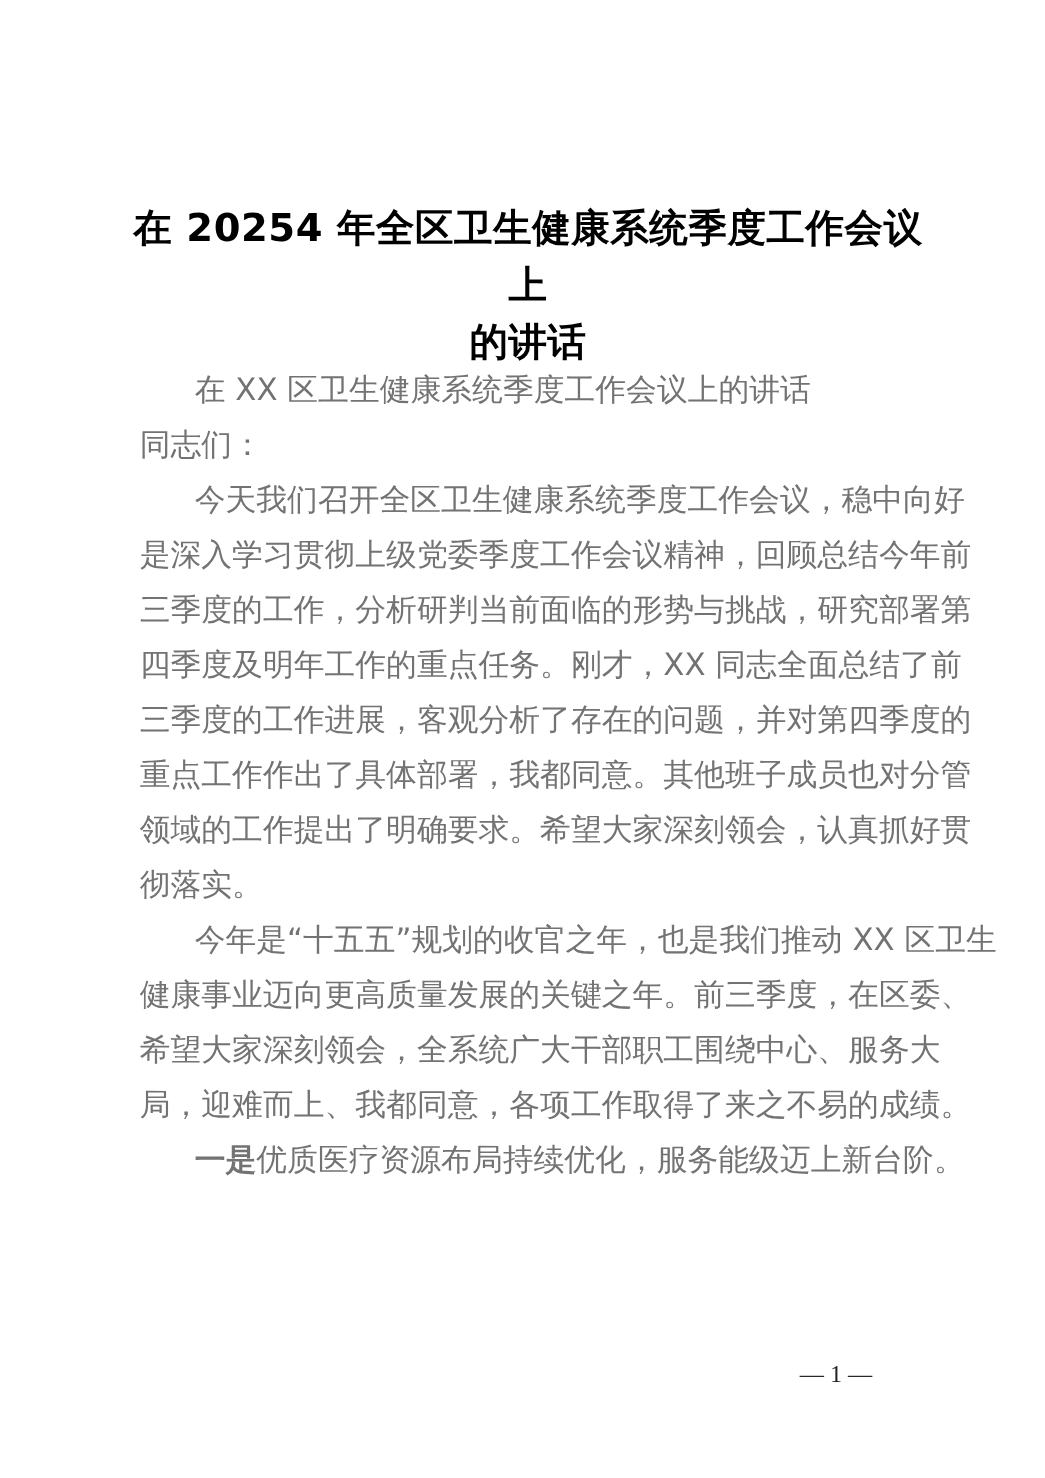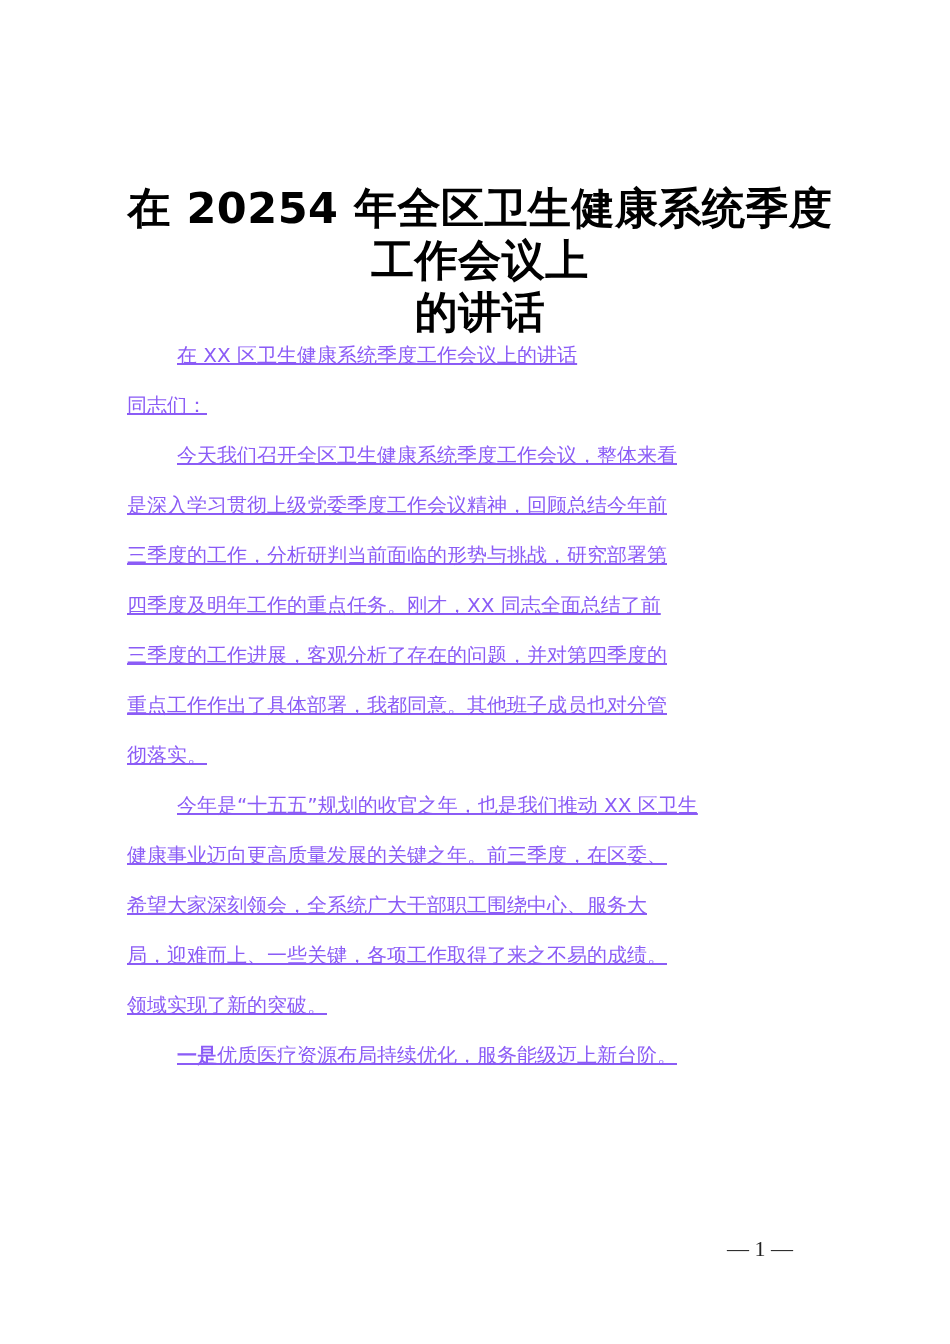--- a/index.html
+++ b/index.html
@@ -1,22 +1,22 @@
 <!DOCTYPE html>
 <html><head>
 <meta charset="utf-8">
 <style>
   html, body { margin: 0; padding: 0; background: #ffffff; }
   body { width: 950px; height: 1344px; position: relative; overflow: hidden;
          font-family: "DejaVu Sans", "Liberation Sans", sans-serif; color: #111; }
   .page { position: absolute; left: 0; top: 0; width: 950px; height: 1344px; background: #fff; }
   .title { position: absolute; left: 110px; width: 740px; top: 182px; text-align: center;
-           font-size: 43px; font-weight: bold; line-height: 52px; letter-spacing: 0.5px; color: #000; }
+           font-size: 35px; font-weight: bold; line-height: 52px; letter-spacing: 0.5px; color: #000; }
   .body-text { position: absolute; left: 127px; width: 710px; top: 330px;
-               font-size: 20px; line-height: 50px; color: #8b5cf6; text-decoration: underline; }
+               font-size: 28px; line-height: 50px; color: #737373; }
   .line { display: block; white-space: nowrap; height: 50px; }
   .indent { padding-left: 50px; }
   .bold-lead { font-weight: bold; }
   .page-number { position: absolute; left: 720px; top: 1236px; width: 80px; text-align: center;
                  font-family: "Liberation Serif", serif; font-size: 22px; color: #222; }
 </style>
 </head>
 <body>
 
 <div class="page">
@@ -24,35 +24,35 @@
   <div class="title">
     <div>在 20254 年全区卫生健康系统季度工作会议上</div>
     <div>的讲话</div>
   </div>
 
   <div class="body-text">
     <span class="line indent">在 XX 区卫生健康系统季度工作会议上的讲话</span>
     <span class="line">同志们：</span>
 
     <div>
-      <span class="line indent">今天我们召开全区卫生健康系统季度工作会议，整体来看</span>
+      <span class="line indent">今天我们召开全区卫生健康系统季度工作会议，稳中向好</span>
       <span class="line">是深入学习贯彻上级党委季度工作会议精神，回顾总结今年前</span>
       <span class="line">三季度的工作，分析研判当前面临的形势与挑战，研究部署第</span>
       <span class="line">四季度及明年工作的重点任务。刚才，XX 同志全面总结了前</span>
       <span class="line">三季度的工作进展，客观分析了存在的问题，并对第四季度的</span>
       <span class="line">重点工作作出了具体部署，我都同意。其他班子成员也对分管</span>
+      <span class="line">领域的工作提出了明确要求。希望大家深刻领会，认真抓好贯</span>
       <span class="line">彻落实。</span>
     </div>
 
     <div>
       <span class="line indent">今年是“十五五”规划的收官之年，也是我们推动 XX 区卫生</span>
       <span class="line">健康事业迈向更高质量发展的关键之年。前三季度，在区委、</span>
       <span class="line">希望大家深刻领会，全系统广大干部职工围绕中心、服务大</span>
-      <span class="line">局，迎难而上、一些关键，各项工作取得了来之不易的成绩。</span>
-      <span class="line">领域实现了新的突破。</span>
+      <span class="line">局，迎难而上、我都同意，各项工作取得了来之不易的成绩。</span>
     </div>
 
     <div>
       <span class="line indent"><span class="bold-lead">一是</span><span>优质医疗资源布局持续优化，服务能级迈上新台阶。</span></span>
     </div>
   </div>
 
   <div class="page-number">— 1 —</div>
 </div>
 

